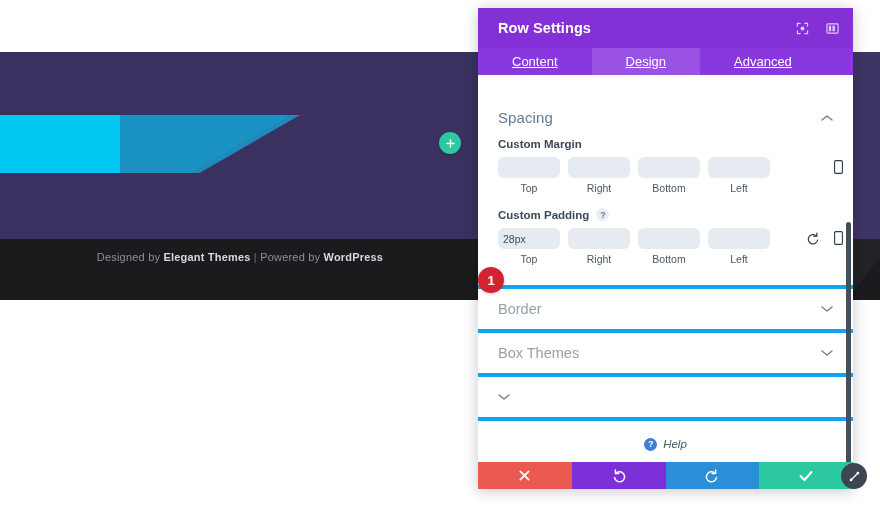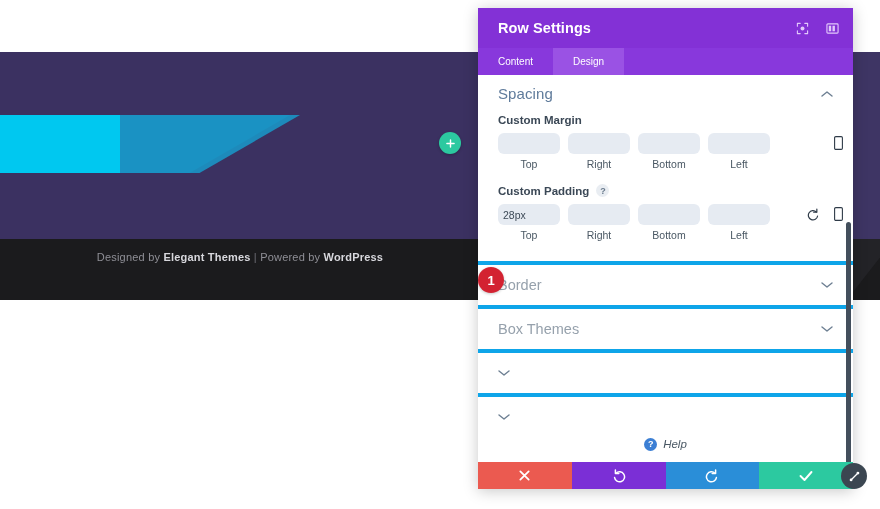--- a/index.html
+++ b/index.html
@@ -183,44 +183,45 @@
   }
   .hdr-icon svg { display: block; }
 
   .tabs {
     height: 27px;
     background: #8838dc;
     display: flex;
     flex: 0 0 auto;
   }
   .tab {
-    padding: 0 20px;
+    padding: 0 34px;
     display: flex;
     align-items: center;
     color: #ffffff;
-    font-size: 10px;
+    font-size: 13px;
     cursor: pointer;
     white-space: nowrap;
+    text-decoration: underline;
   }
   .tab.active { background: #9a52e4; }
 
   .modal-body {
     flex: 1 1 auto;
     background: #ffffff;
     position: relative;
     overflow: hidden;
   }
   .scroll-area {
     position: absolute;
     inset: 0;
     overflow: hidden;
   }
 
   .section-head {
-    padding: 10px 20px 6px 20px;
+    padding: 34px 20px 6px 20px;
     display: flex;
     align-items: center;
   }
   .section-head .t {
     flex: 1;
     font-size: 15px;
     color: #5f7b9b;
     letter-spacing: .1px;
   }
   .chev {
@@ -435,20 +436,21 @@
             <rect x="3" y="4" width="2.6" height="6" fill="currentColor"></rect>
             <rect x="7" y="4" width="2.6" height="6" fill="currentColor"></rect>
           </svg>
         </div>
       </div>
     </div>
 
     <div class="tabs">
       <div class="tab">Content</div>
       <div class="tab active">Design</div>
+      <div class="tab">Advanced</div>
     </div>
 
     <div class="modal-body">
       <div class="scroll-area">
 
         <div class="section-head">
           <div class="t">Spacing</div>
           <div class="chev">
             <svg width="12" height="8" viewBox="0 0 12 8">
               <path d="M1 6l5-4 5 4" stroke="currentColor" stroke-width="1.4" fill="none" stroke-linecap="round" stroke-linejoin="round"></path>

